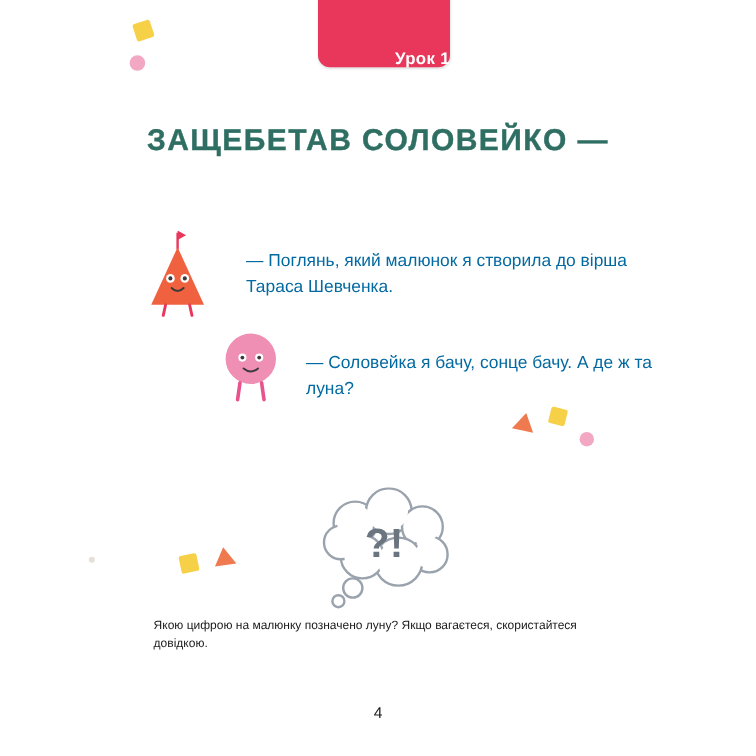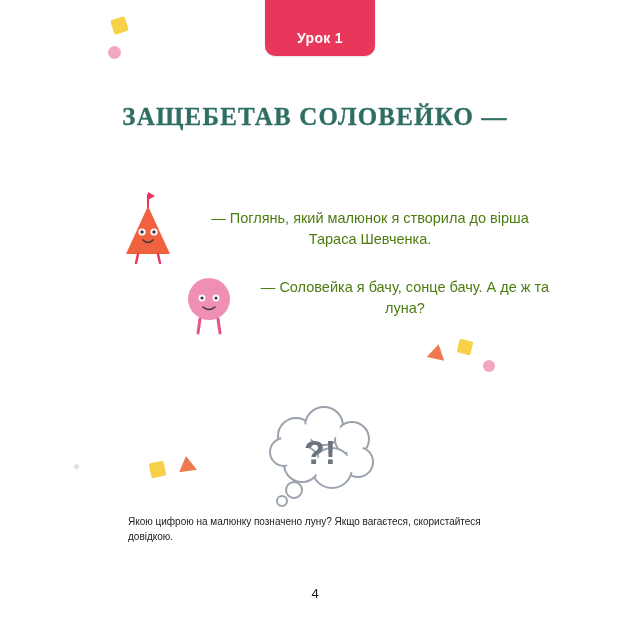--- a/index.html
+++ b/index.html
@@ -28,55 +28,54 @@
     width: 110px;
     height: 78px;
     background: #e8375a;
     border-radius: 0 0 10px 10px;
     box-shadow: 0 1px 2px rgba(0,0,0,0.12);
   }
   .lesson-tab-label {
     position: absolute;
     left: 0;
     right: 0;
-    bottom: 10px;
-    text-align: center;
+    bottom: 0;
+    text-align: right;
     color: #ffffff;
     font-size: 14px;
     font-weight: bold;
     letter-spacing: 0.3px;
   }
 
   
   .title {
     position: absolute;
     left: 0;
     right: 0;
     top: 100px;
     text-align: center;
     color: #2f6f63;
-    font-family: Liberation Serif, serif;
+    font-family: Liberation Sans, sans-serif;
     font-weight: bold;
     font-size: 25px;
     letter-spacing: 1.2px;
     line-height: 1.38;
     -webkit-text-stroke: 0.3px #2f6f63;
   }
   .title-line { display: block; }
 
   
   .dialogue {
     position: absolute;
-    color: #4d7c0f;
+    color: #0369a1;
     font-size: 14.5px;
     line-height: 1.48;
-    text-align: center;
   }
   .dialogue-1 { left: 205px; top: 208px; width: 330px; }
-  .dialogue-2 { left: 255px; top: 277px; width: 300px; }
+  .dialogue-2 { left: 255px; top: 293px; width: 300px; }
 
   .closing-text {
     position: absolute;
     left: 128px;
     top: 514px;
     width: 400px;
     font-size: 10px;
     line-height: 1.5;
     color: #1a1a1a;
   }

